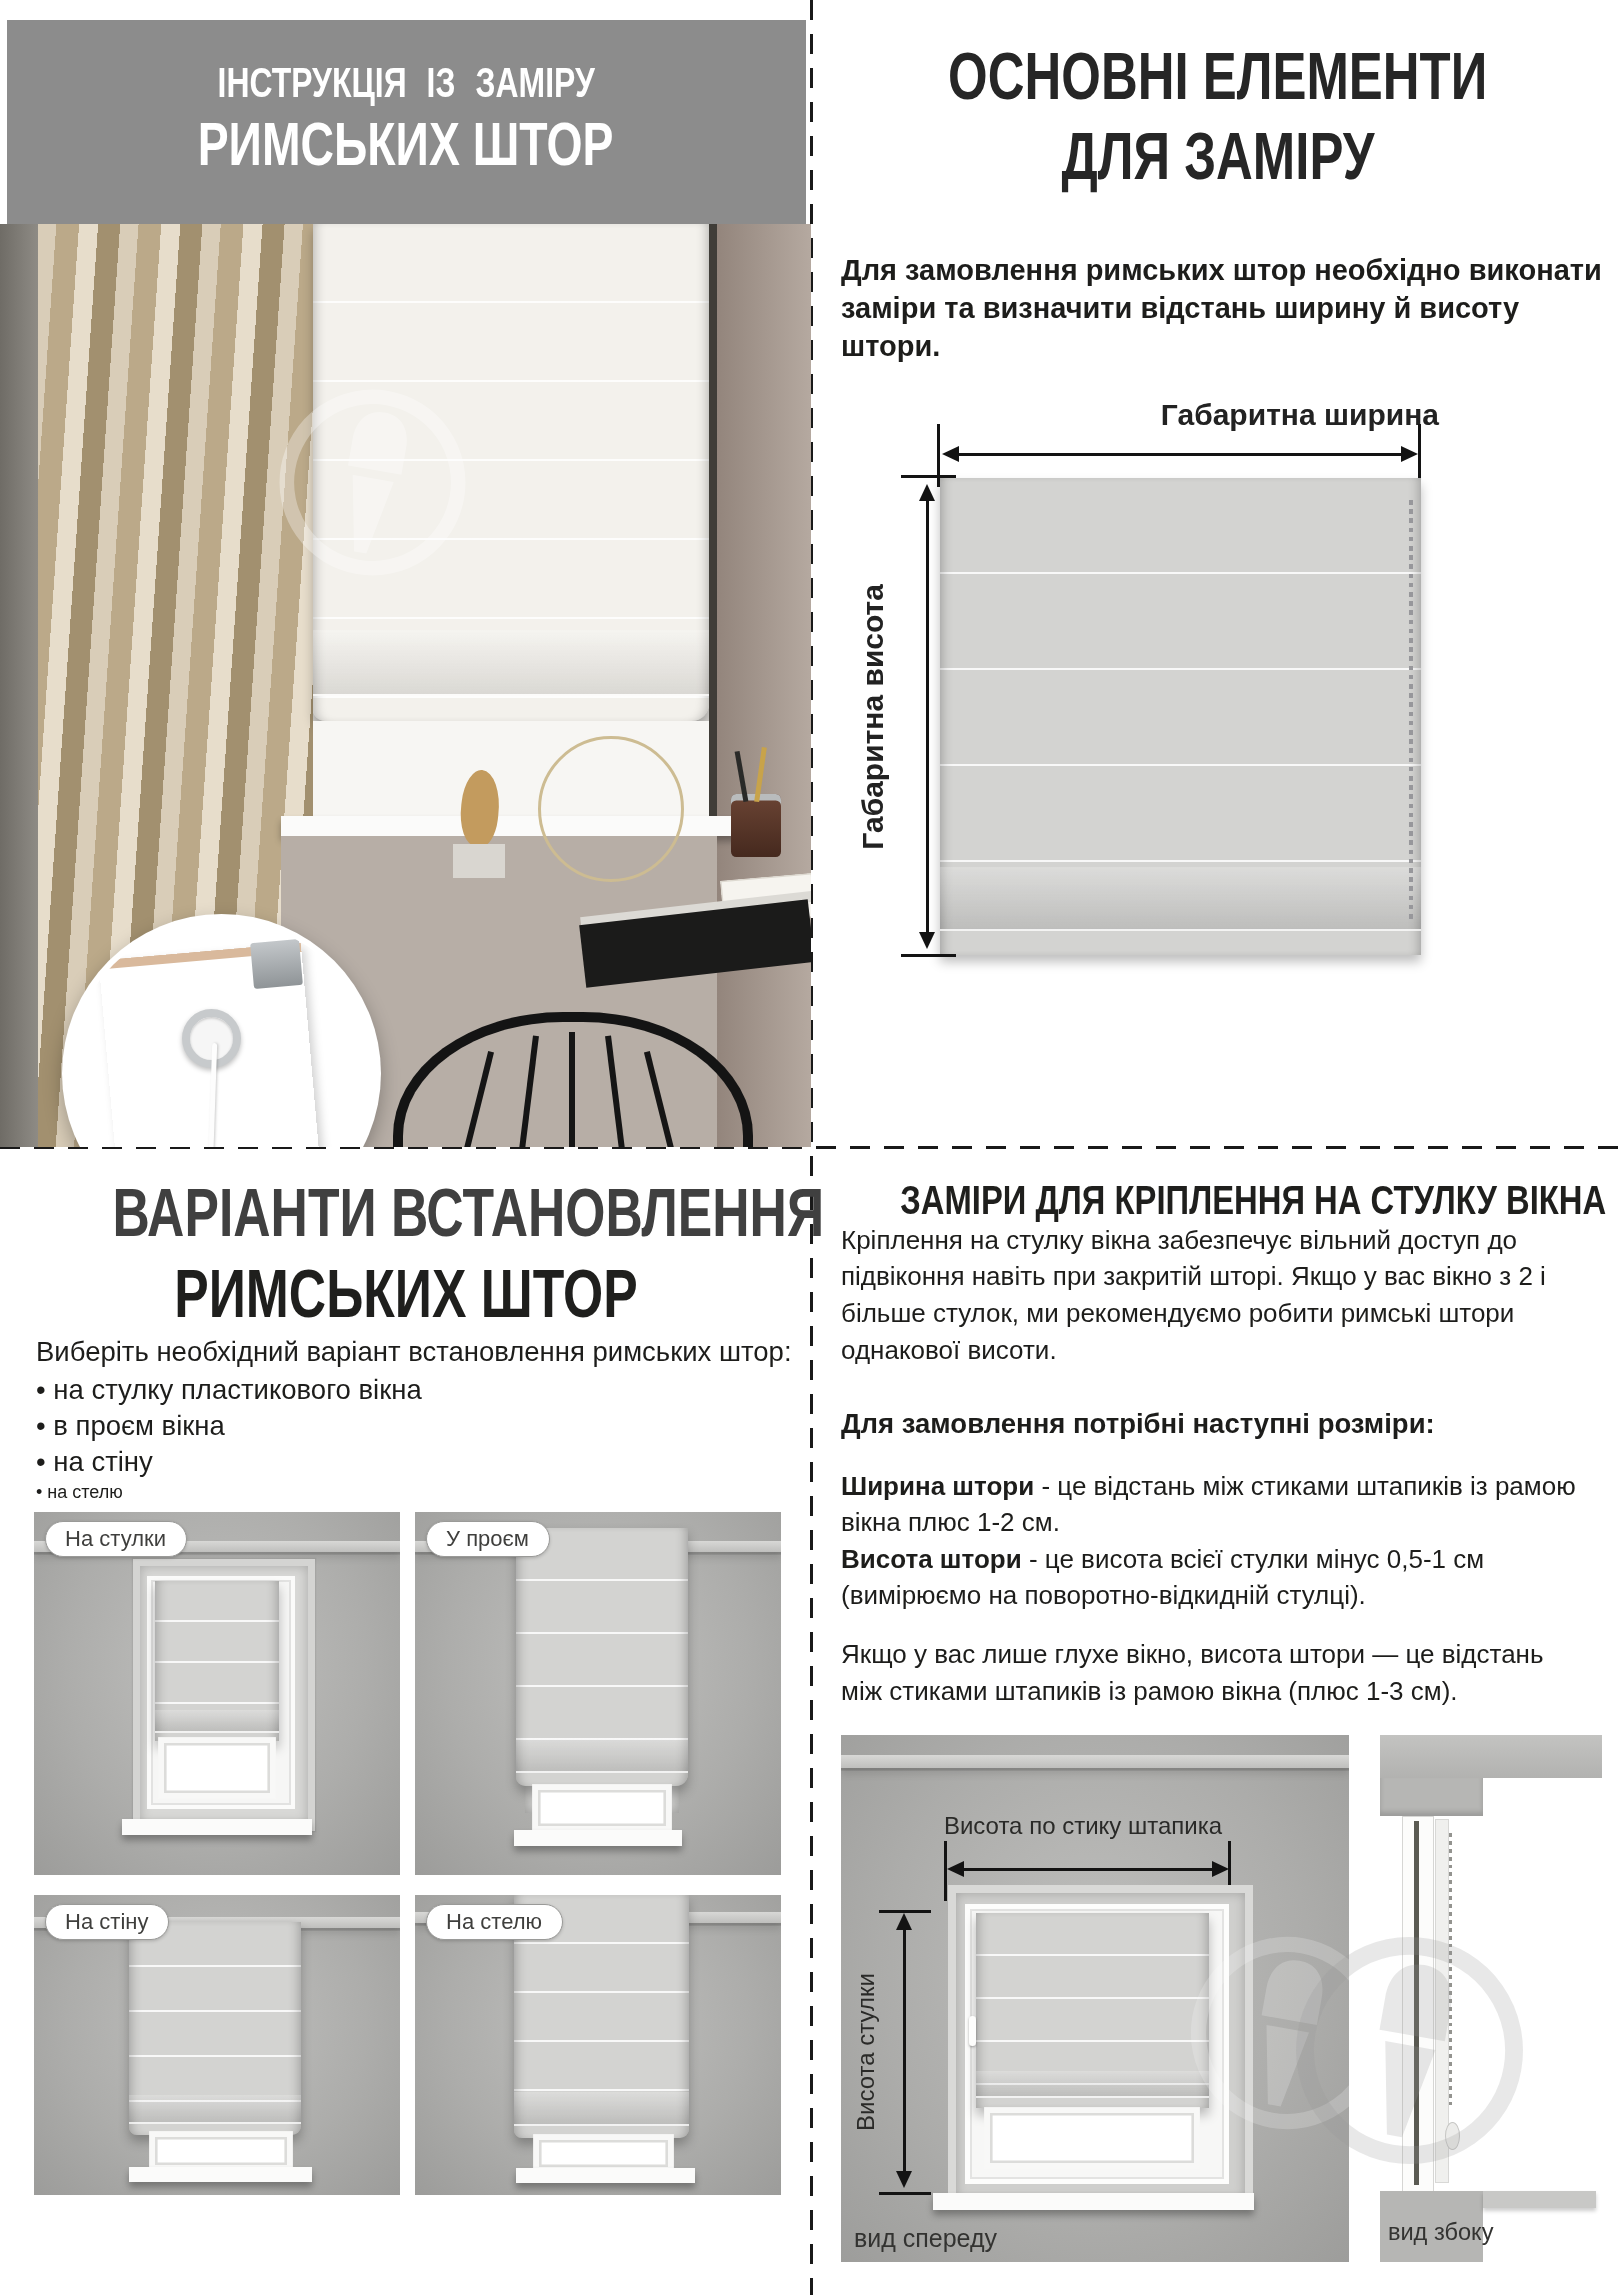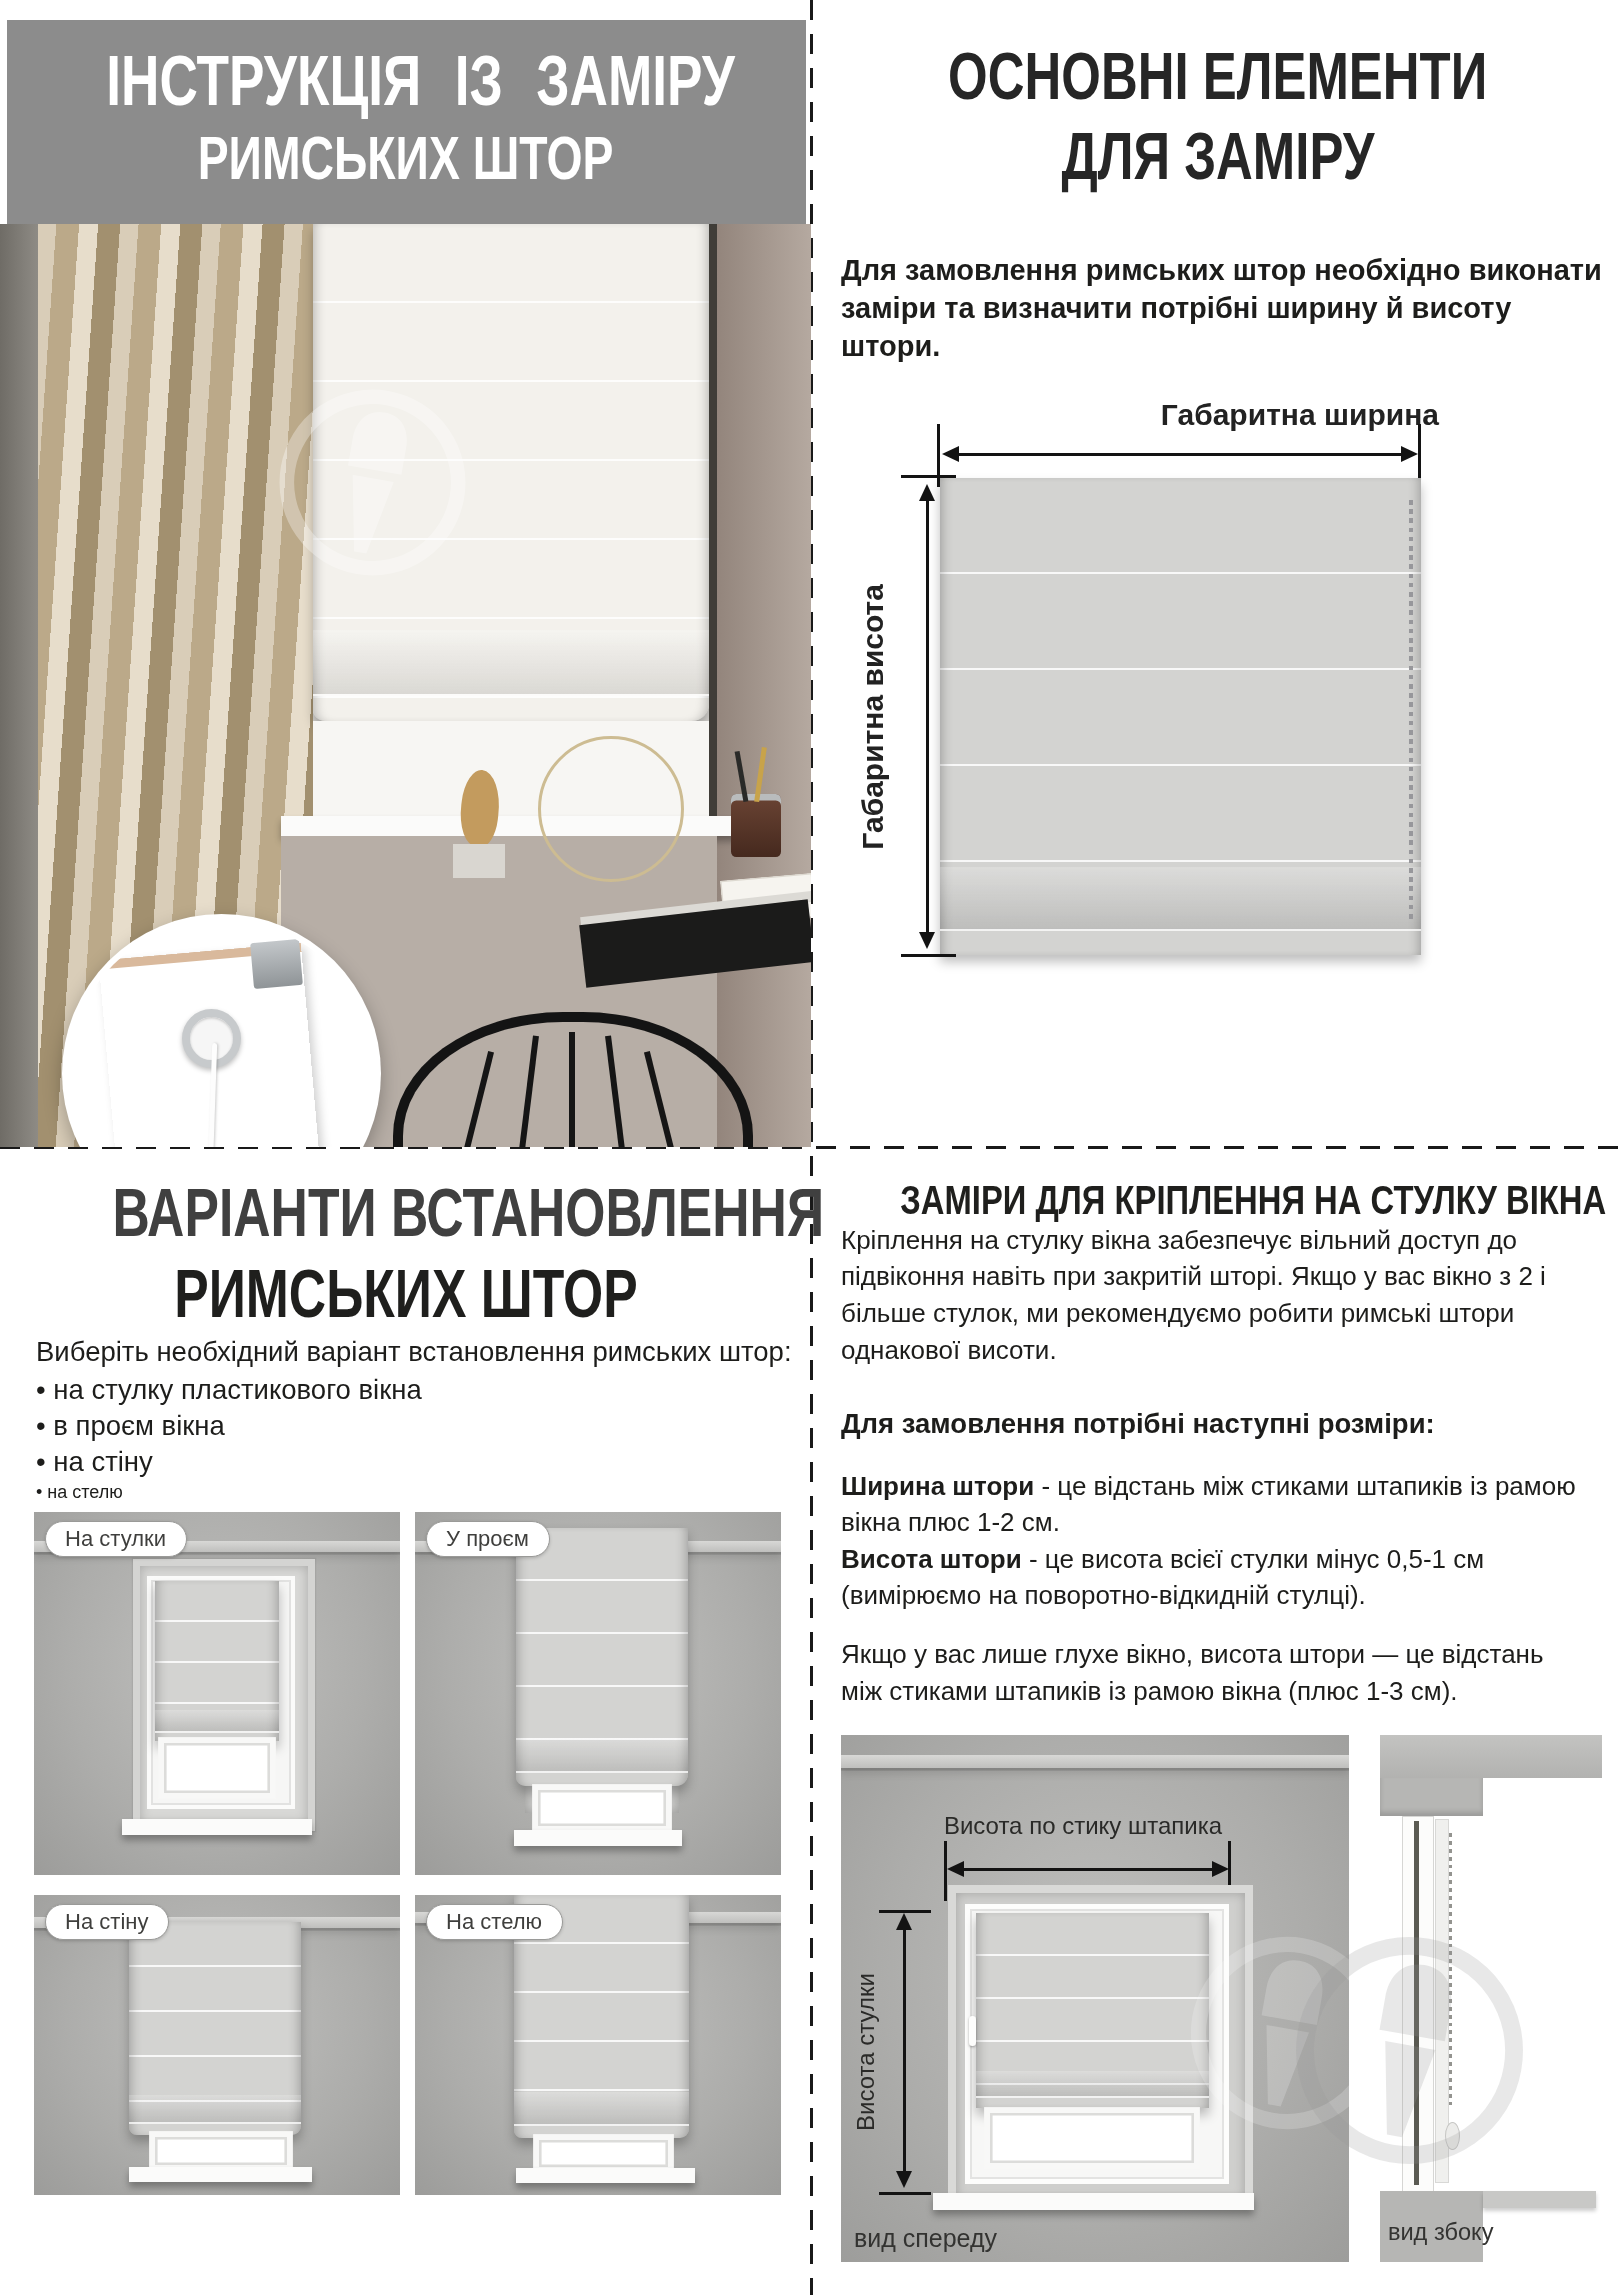--- a/index.html
+++ b/index.html
@@ -48,21 +48,21 @@
 </style>
 </head>
 <body>
 
 <div class="page">
 
   <div class="vdash"></div>
   <div class="hdash"></div>
 
   <div class="abs" style="left:6.5px;top:19.6px;width:799px;height:205px;background:#8c8c8c;text-align:center">
-    <div class="hl" style="color:#fff;font-size:70px;margin-top:22px">
+    <div class="hl" style="color:#fff;font-size:42px;margin-top:39px">
       <span class="cond" style="word-spacing:.35em">ІНСТРУКЦІЯ ІЗ ЗАМІРУ</span>
     </div>
     <div class="hl" style="color:#fff;font-size:61px;margin-top:3.9px">
       <span class="cond">РИМСЬКИХ ШТОР</span>
     </div>
   </div>
 
   <div class="abs" style="left:0;top:224px;width:811px;height:923px;overflow:hidden;background:#d8d6d2">
     <div class="abs" style="left:0;top:0;width:38px;height:923px;background:linear-gradient(90deg,#6f6c66,#8e8b85)"></div>
     <div class="abs" style="left:38px;top:0;width:275px;height:923px;
@@ -112,21 +112,21 @@
   </div>
 
   <div class="abs hl" style="left:812px;top:38px;width:811px;font-size:67px">
     <span class="cond">ОСНОВНІ ЕЛЕМЕНТИ</span>
   </div>
   <div class="abs hl" style="left:812px;top:118px;width:811px;font-size:67px">
     <span class="cond">ДЛЯ ЗАМІРУ</span>
   </div>
 
   <div class="line" style="left:841px;top:254px;font-size:29px;font-weight:700">Для замовлення римських штор необхідно виконати</div>
-  <div class="line" style="left:841px;top:292px;font-size:29px;font-weight:700">заміри та визначити потрібні ширину й висоту</div>
+  <div class="line" style="left:841px;top:292px;font-size:29px;font-weight:700">заміри та визначити відстань ширину й висоту</div>
   <div class="line" style="left:841px;top:330px;font-size:29px;font-weight:700">штори.</div>
 
   <div class="abs" style="left:916px;top:398px;width:523px;text-align:right;font-size:30px;font-weight:600;color:#222">Габаритна ширина</div>
   <div class="tick" style="left:937px;top:424px;width:3.3px;height:63px"></div>
   <div class="tick" style="left:1418px;top:424px;width:3.3px;height:63px"></div>
   <div class="ah" style="left:958px;top:453px;width:444px"></div>
 
   <div class="fab" style="left:940px;top:478px;width:481px;height:477px;--fold:94px"></div>
   <div class="abs" style="left:1409px;top:500px;width:3.9px;height:419px;
               background:repeating-linear-gradient(to bottom,#97979b 0 4.6px,transparent 4.6px 9.2px)"></div>

